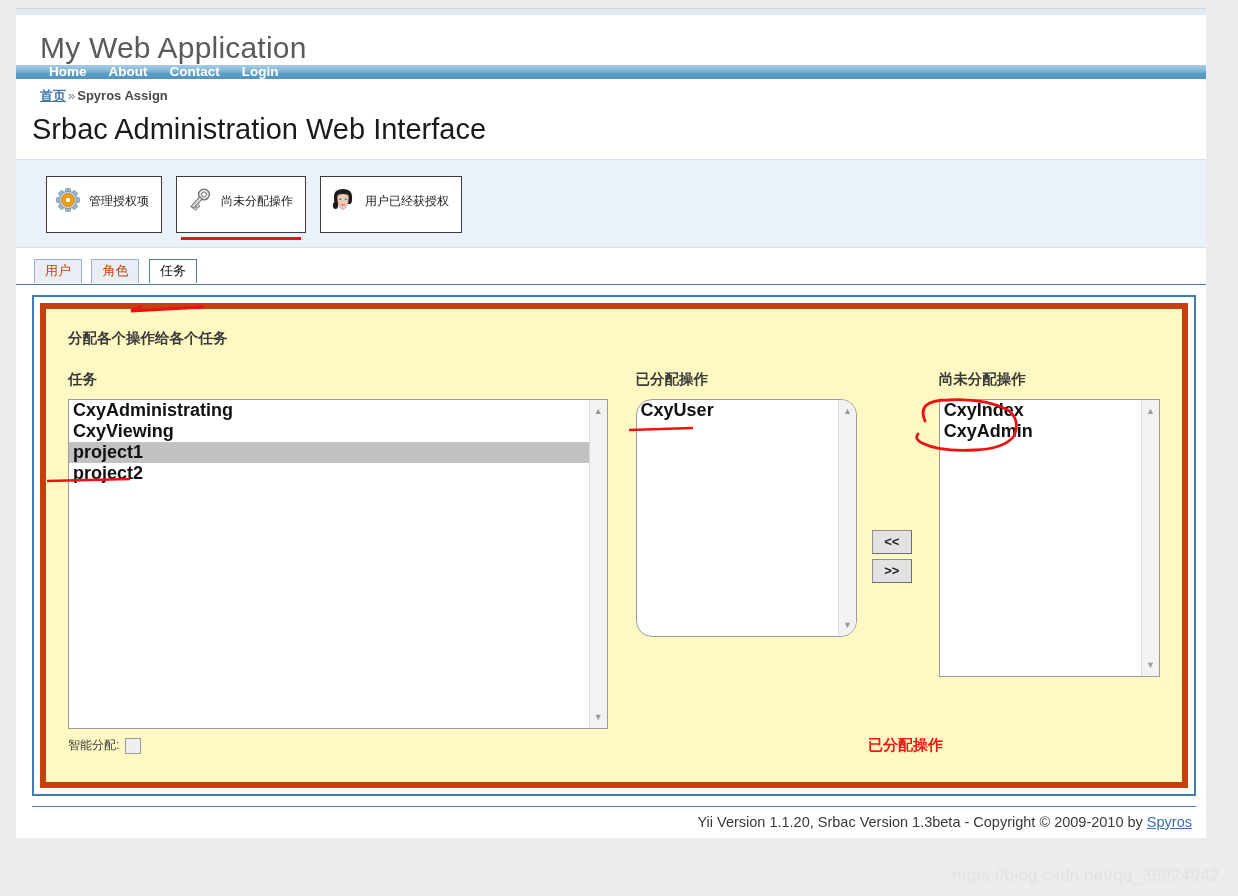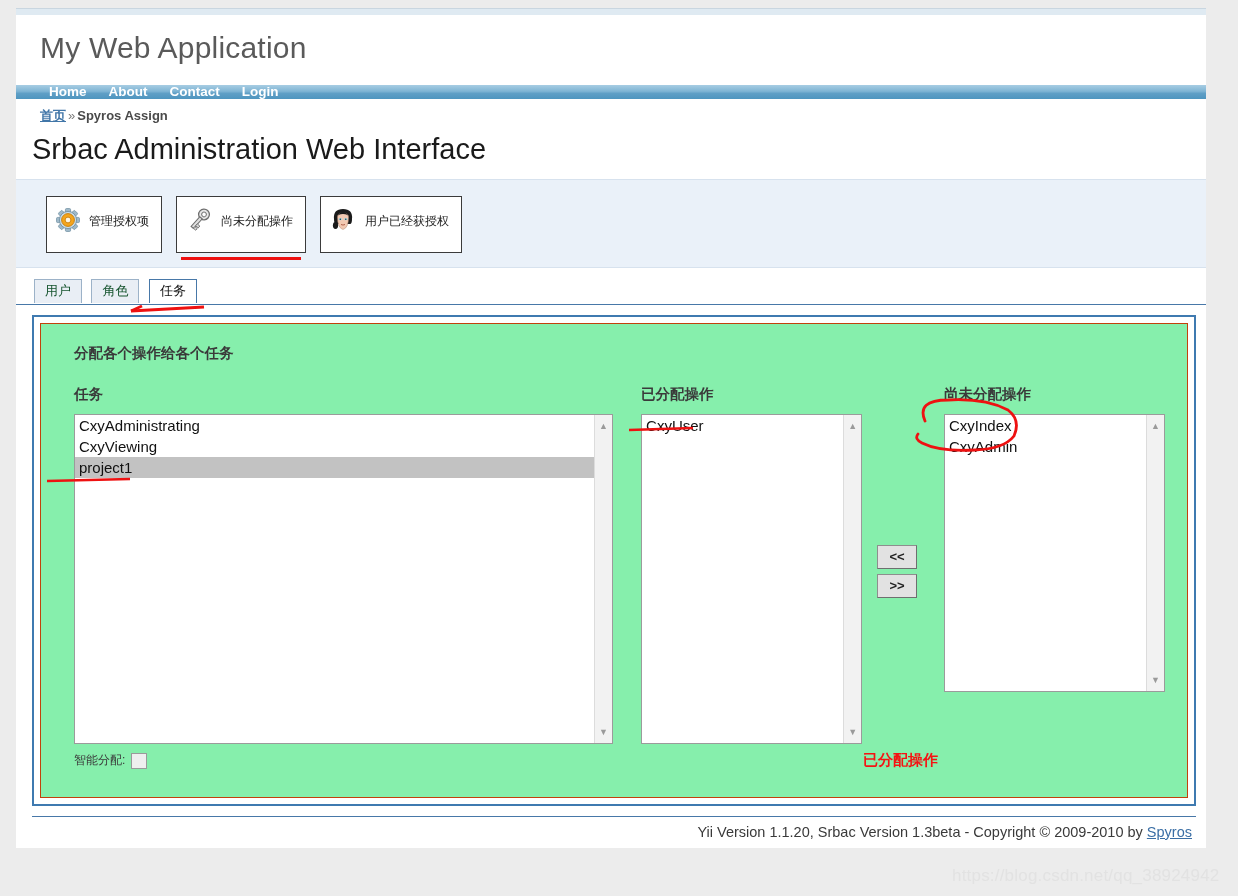--- a/index.html
+++ b/index.html
@@ -26,21 +26,21 @@
   }
   .topline {
     height: 6px;
     background: #dfeaf2;
     border-top: 1px solid #c9d6e0;
   }
 
   
   #header {
     background: #ffffff;
-    padding: 16px 0 20px 24px;
+    padding: 16px 0 0 24px;
   }
   #logo {
     font-size: 30px;
     color: #5a5a5a;
     font-weight: normal;
     letter-spacing: 0.2px;
     line-height: 34px;
   }
 
   
@@ -122,21 +122,21 @@
   #tabs-wrap {
     background: #fff;
     padding: 10px 0 0 18px;
     position: relative;
     border-bottom: 1px solid #4878a8;
     height: 26px;
   }
   .tab {
     display: inline-block;
     font-size: 13px;
-    color: #14532d;
+    color: #c2410c;
     background: #e9eef5;
     border: 1px solid #9cb2c8;
     border-bottom: none;
     padding: 3px 10px 4px 10px;
     margin-right: 5px;
     position: relative;
     top: 1px;
     cursor: pointer;
     line-height: 16px;
   }
@@ -149,23 +149,23 @@
 
   
   #panel-outer {
     margin: 10px 10px 10px 16px;
     border: 2px solid #3f7ab0;
     background: #ffffff;
     padding: 6px;
     box-sizing: border-box;
   }
   #panel-inner {
-    border: 1px solid #c2410c;
-    background: #86efac;
-    padding: 20px 22px 28px 33px;
+    border: 6px solid #c2410c;
+    background: #fef9c3;
+    padding: 20px 22px 28px 22px;
     position: relative;
     min-height: 470px;
     box-sizing: border-box;
   }
   .panel-title {
     font-size: 14.5px;
     font-weight: bold;
     color: #3a3a3a;
     margin-bottom: 22px;
   }
@@ -184,26 +184,27 @@
   }
   .listbox {
     background: #ffffff;
     border: 1px solid #9b9b9b;
     position: relative;
     box-sizing: border-box;
     overflow: hidden;
   }
   .listbox .items { padding: 0; }
   .opt {
-    font-size: 15px;
+    font-size: 18px;
     color: #111;
     line-height: 21px;
     padding: 0 4px 0 4px;
     white-space: nowrap;
     cursor: pointer;
+    font-weight: bold;
   }
   .opt.sel {
     background: #c2c2c2;
     color: #111;
   }
   
   .sbar {
     position: absolute;
     right: 0; top: 0; bottom: 0;
     width: 17px;
@@ -220,21 +221,21 @@
     color: #9a9a9a;
     font-size: 9px;
     cursor: pointer;
   }
   .sbar .up { top: 3px; }
   .sbar .down { bottom: 3px; }
 
   #col-task { width: 556px; }
   #task-list { height: 330px; }
   #col-assigned { width: 228px; margin-left: 28px; }
-  #assigned-list { height: 330px; }
+  #assigned-list { height: 238px; border-radius: 16px; }
   #col-mid {
     width: 72px;
     display: flex;
     flex-direction: column;
     align-items: center;
     justify-content: center;
     padding-top: 160px;
     gap: 5px;
   }
   .xferbtn {
@@ -411,20 +412,21 @@
 
       <div class="cols">
 
         <div id="col-task">
           <span class="col-label">任务</span>
           <div class="listbox" id="task-list">
             <div class="items">
               <div class="opt">CxyAdministrating</div>
               <div class="opt">CxyViewing</div>
               <div class="opt sel">project1</div>
+              <div class="opt">project2</div>
             </div>
             <div class="sbar">
               <div class="arrow up">▲</div>
               <div class="arrow down">▼</div>
             </div>
           </div>
           <div id="smartrow">
             <span>智能分配:</span>
             <span id="smart-checkbox"></span>
           </div>

